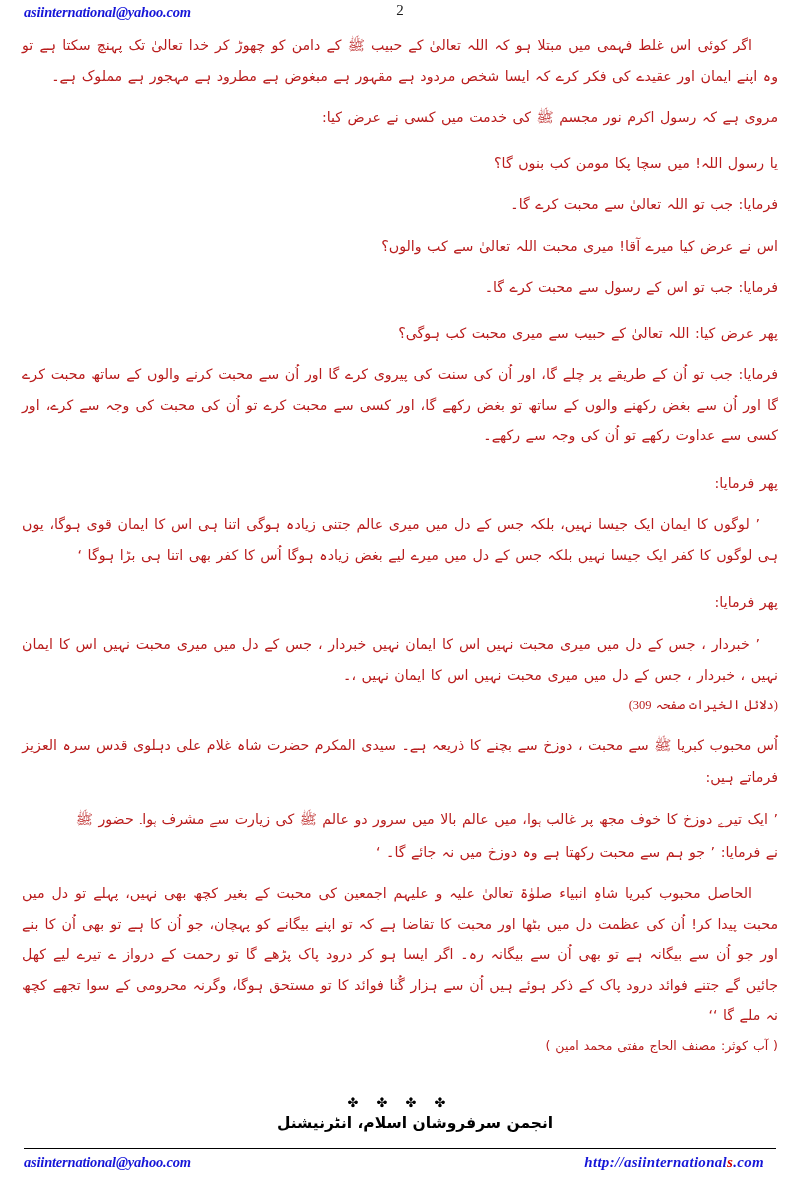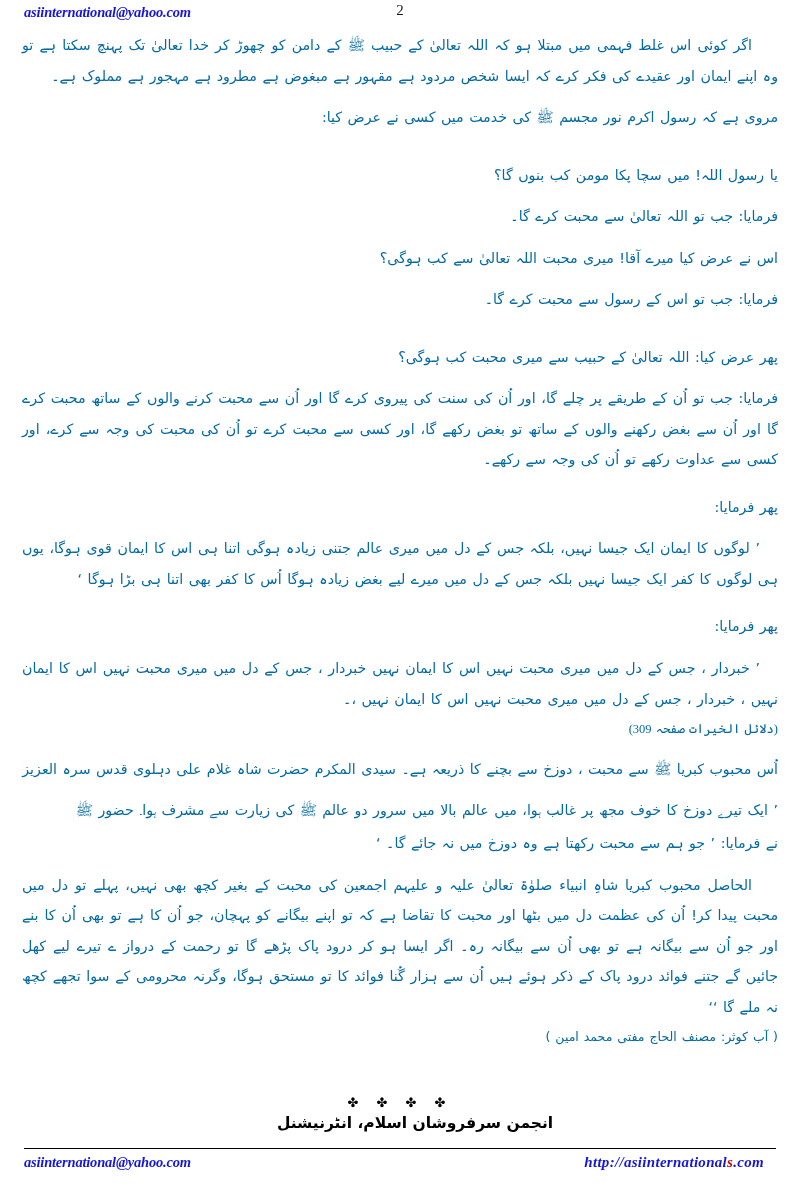--- a/index.html
+++ b/index.html
@@ -65,21 +65,21 @@
     width: 756px;
     direction: rtl;
     text-align: justify;
     text-align-last: right;
   }
 
   .ur {
     font-family: "DejaVu Sans", sans-serif;
     font-size: 14.2px;
     line-height: 2.15;
-    color: #0369a1;
+    color: #b91c1c;
     direction: rtl;
     unicode-bidi: isolate;
     word-spacing: 1px;
   }
 
   
   p.block {
     margin: 0 0 2px 0;
     text-align: justify;
     text-align-last: right;
@@ -88,21 +88,21 @@
   p.block.no-indent { text-indent: 0; }
 
   p.right {
     margin: 0 0 2px 0;
     text-align: right;
   }
 
   
   p.mid   { margin: 0 0 2px 0; text-align: right; padding-left: 150px; }
   p.mid2  { margin: 0 0 2px 0; text-align: right; padding-left: 240px; }
-  p.mid3  { margin: 16px 0 2px 0; text-align: right; padding-left: 300px; }
+  p.mid3  { margin: 4px 0 2px 0; text-align: right; padding-left: 300px; }
   p.mid4  { margin: 0 0 2px 0; text-align: right; padding-left: 370px; }
   p.mid5  { margin: 0 0 2px 0; text-align: right; padding-left: 430px; }
   p.mid6  { margin: 0 0 2px 0; text-align: right; padding-left: 478px; }
 
   .spacer-sm { height: 9px; }
   .spacer-md { height: 15px; }
 
   .quote-block {
     margin: 0 0 2px 0;
     text-align: justify;
@@ -212,21 +212,21 @@
     <div class="spacer-sm"></div>
 
     <p class="mid3">یا رسول اللہ! میں سچا پکا مومن کب بنوں گا؟</p>
 
     <div class="spacer-sm"></div>
 
     <p class="mid4">فرمایا:    جب تو اللہ تعالیٰ سے محبت کرے گا۔</p>
 
     <div class="spacer-sm"></div>
 
-    <p class="mid2">اس نے عرض کیا میرے آقا! میری محبت اللہ تعالیٰ سے کب ہوگی؟</p>
+    <p class="mid2">اس نے عرض کیا میرے آقا! میری محبت اللہ تعالیٰ سے کب والوں؟</p>
 
     <div class="spacer-sm"></div>
 
     <p class="mid4">فرمایا:  جب تو اس کے رسول سے محبت کرے گا۔</p>
 
     <div class="spacer-sm"></div>
 
     <p class="mid3">پھر عرض کیا:  اللہ تعالیٰ کے حبیب سے میری محبت کب ہوگی؟</p>
 
     <div class="spacer-sm"></div>
@@ -248,20 +248,21 @@
     <div class="spacer-sm"></div>
 
     <p class="quote-block">’ خبردار ،  جس کے دل میں میری محبت نہیں اس کا ایمان نہیں خبردار ،  جس کے دل میں میری محبت نہیں اس کا ایمان نہیں ،  خبردار ،  جس کے دل میں میری محبت نہیں اس کا ایمان نہیں ،۔</p>
 
     <p class="mid2 ref">(دلائل الخیرات صفحہ 309)</p>
 
     <div class="spacer-sm"></div>
 
     <p class="block no-indent">اُس محبوب کبریا ﷺ سے محبت ،  دوزخ سے بچنے کا ذریعہ ہے۔ سیدی المکرم حضرت شاہ غلام علی دہلوی قدس سرہ العزیز</p>
 
+    <p class="mid5">فرماتے ہیں:</p>
 
     <div class="spacer-sm"></div>
 
     <p class="right">’ ایک تیرے دوزخ کا خوف مجھ پر غالب ہوا،  میں عالم بالا میں سرور دو عالم ﷺ کی زیارت سے مشرف ہوا۔ حضور ﷺ</p>
 
     <p class="mid2">نے فرمایا: ’ جو ہم سے محبت رکھتا ہے وہ دوزخ میں نہ جائے گا۔ ‘</p>
 
     <div class="spacer-sm"></div>
 
     <p class="block">الحاصل محبوب کبریا شاہِ انبیاء صلوٰۃ تعالیٰ علیہ و علیہم اجمعین کی محبت کے بغیر کچھ بھی نہیں، پہلے تو دل میں محبت پیدا کر! اُن کی عظمت دل میں بٹھا اور محبت کا تقاضا ہے کہ تو اپنے بیگانے کو پہچان، جو اُن کا ہے تو بھی اُن کا بنے اور جو اُن سے بیگانہ ہے تو بھی اُن سے بیگانہ رہ۔ اگر ایسا ہو کر درود پاک پڑھے گا تو رحمت کے درواز ے تیرے لیے کھل جائیں گے جتنے فوائد درود پاک کے ذکر ہوئے ہیں اُن سے ہزار گُنا فوائد کا تو مستحق ہوگا،  وگرنہ محرومی کے سوا تجھے کچھ نہ ملے گا ‘‘</p>

